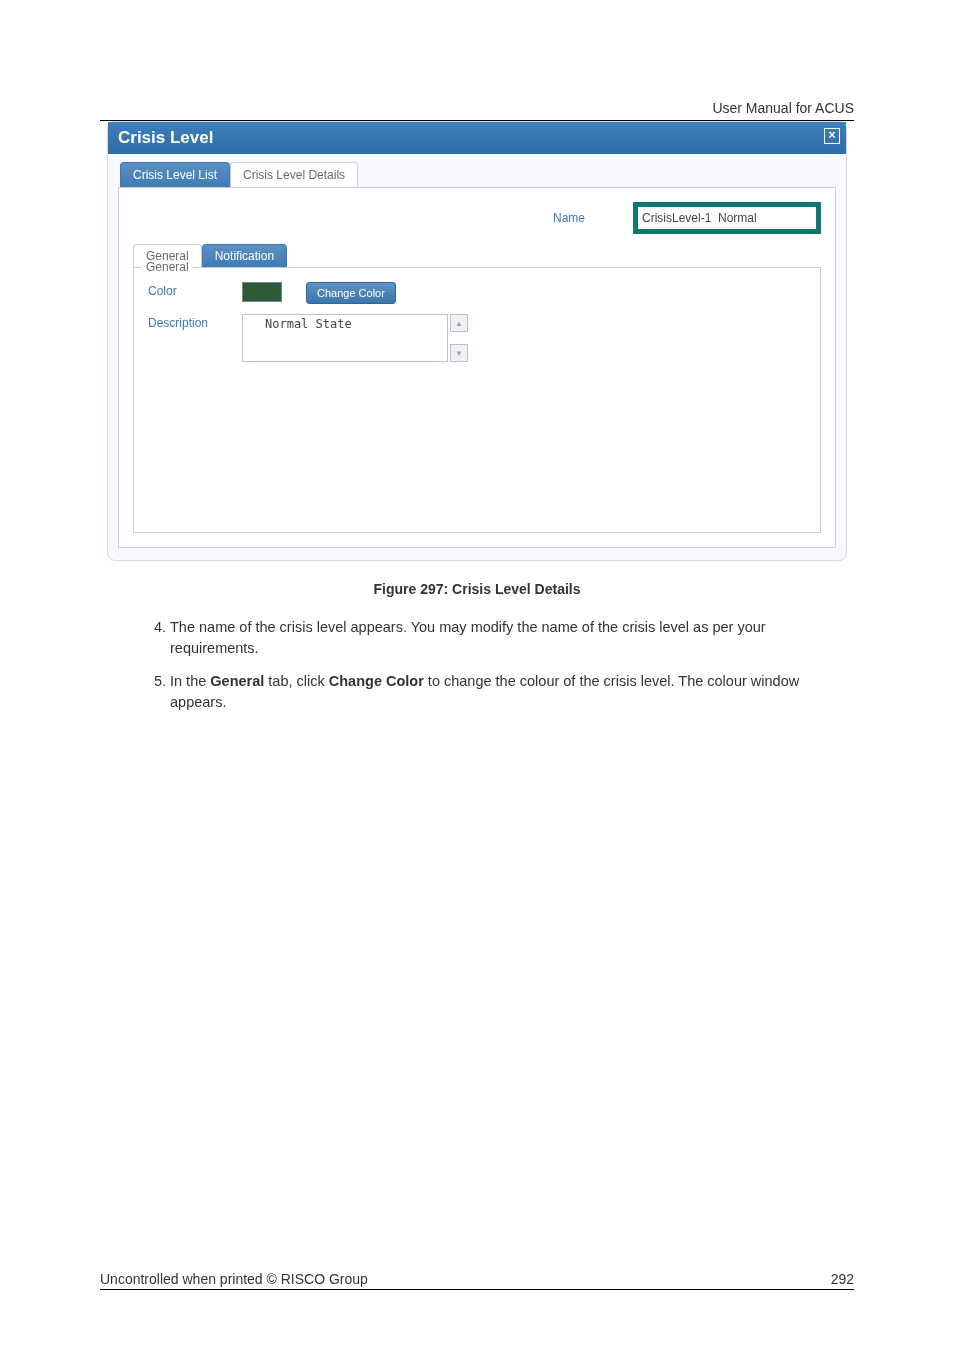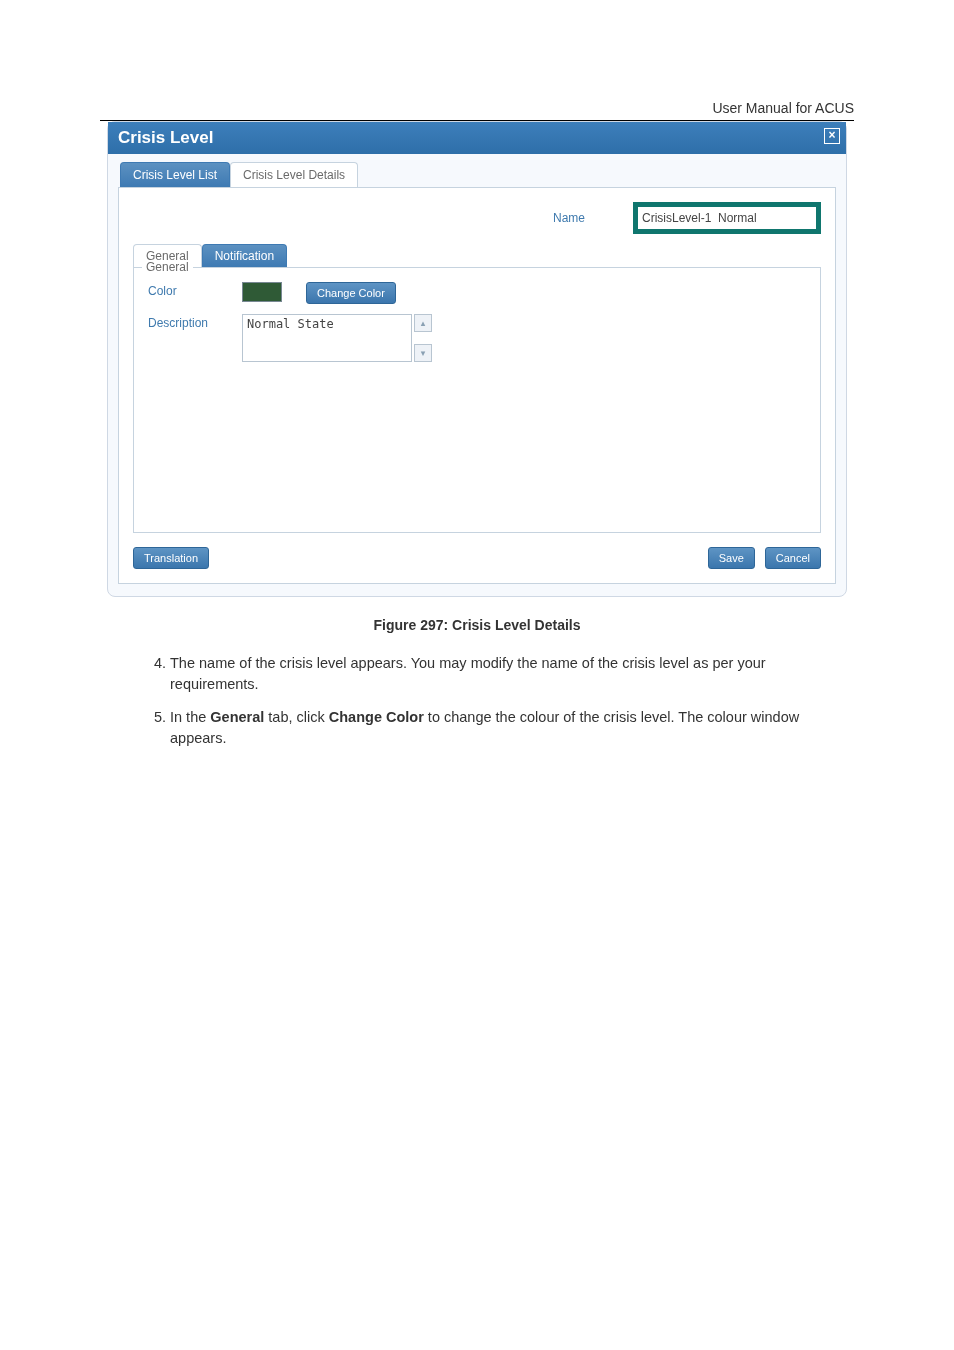--- a/index.html
+++ b/index.html
@@ -174,21 +174,21 @@
     cursor: pointer;
   }
   .textarea-wrap {
     display: flex;
   }
   .ta {
     width: 160px;
     height: 42px;
     border: 1px solid #b8c5d1;
     font-size: 12px;
-    padding: 2px 4px;
+    padding: 2px 22px;
     resize: none;
     color: #444;
   }
   .spinner {
     display: flex;
     flex-direction: column;
     justify-content: space-between;
     margin-left: 2px;
     height: 48px;
   }
@@ -290,35 +290,32 @@
           <div class="textarea-wrap">
             <textarea class="ta" style="">Normal State</textarea>
             <div class="spinner">
               <div class="spbtn">▴</div>
               <div class="spbtn">▾</div>
             </div>
           </div>
         </div>
       </div>
 
-      <div class="footer-row">
-        <button class="btn">Translation</button>
-        <div class="foot-btns">
-          <button class="btn">Save</button>
-          <button class="btn">Cancel</button>
-        </div>
-      </div>
 
     </div>
   </div>
 
   <div class="fig-caption">Figure 297: Crisis Level Details</div>
 
   <ol class="body-list" start="4">
     <li>
       <span>The name of the crisis level appears. You may modify the name of the crisis level as per your requirements.</span>
     </li>
     <li>
       <span>In the </span><span class="bold">General</span><span> tab, click </span><span class="bold">Change Color</span><span> to change the colour of the crisis level. The colour window appears.</span>
     </li>
   </ol>
 
+  <div class="page-footer">
+    <span>Uncontrolled when printed © RISCO Group</span>
+    <span>292</span>
+  </div>
 </div>
 
 </body></html>

